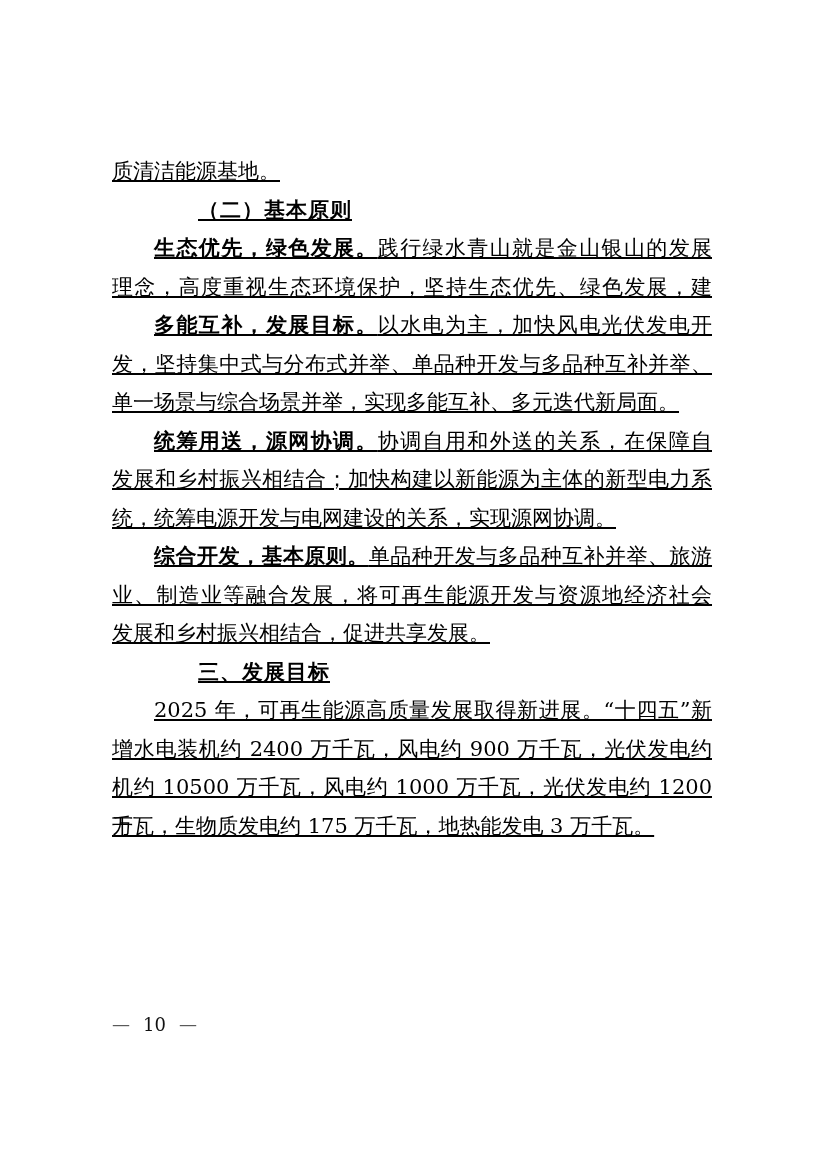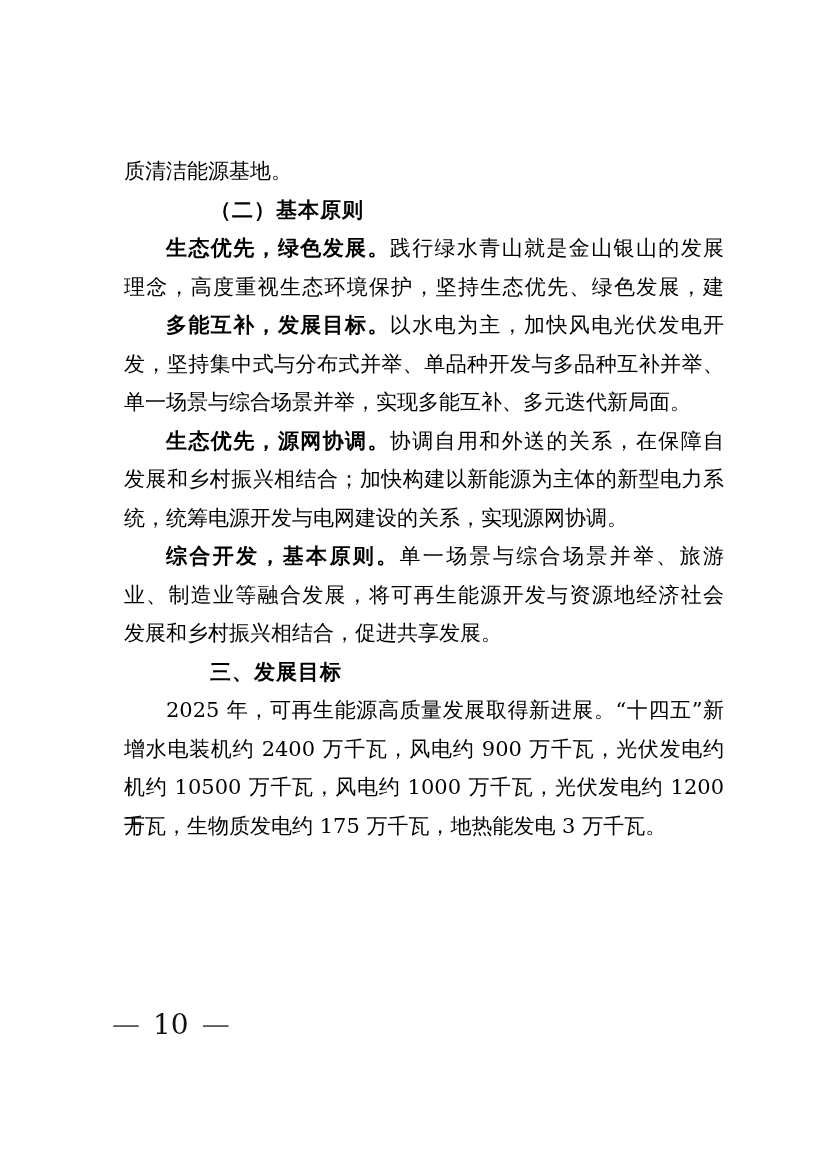--- a/index.html
+++ b/index.html
@@ -11,23 +11,24 @@
     position: relative;
     width: 826px;
     height: 1169px;
     background: #ffffff;
     color: #000000;
     font-family: "DejaVu Serif", "Liberation Serif", serif;
     overflow: hidden;
   }
   .text-block {
     position: absolute;
-    left: 124px;
+    left: 112px;
     top: 152px;
     width: 600px;
+    text-decoration: underline;
   }
   .line {
     font-size: 21px;
     line-height: 38.5px;
     height: 38.5px;
     white-space: normal;
     text-align: left;
   }
   .line.justify {
     text-align: justify;
@@ -41,21 +42,21 @@
   }
   .line.heading .seg-bold {
     font-family: "DejaVu Sans", "Liberation Sans", sans-serif;
     letter-spacing: 1px;
     margin-left: 44px;
   }
   .footer {
     position: absolute;
     left: 112px;
     top: 1011px;
-    font-size: 28px;
+    font-size: 18px;
     line-height: 27px;
     font-family: "DejaVu Serif", "Liberation Serif", serif;
   }
   .footer .dash {
     color: #5a5a5a;
   }
   .footer .page-num {
     color: #111111;
     margin: 0 13px;
   }
@@ -66,24 +67,24 @@
 <div class="page">
 
   <main class="text-block">
       <div class="line"><span class="seg">质清洁能源基地。</span></div>
       <div class="line indent heading"><span class="seg seg-bold">（二）基本原则</span></div>
       <div class="line justify indent"><span class="seg seg-bold">生态优先，绿色发展。</span><span class="seg">践行绿水青山就是金山银山的发展</span></div>
       <div class="line justify"><span class="seg">理念，高度重视生态环境保护，坚持生态优先、绿色发展，建</span></div>
       <div class="line justify indent"><span class="seg seg-bold">多能互补，发展目标。</span><span class="seg">以水电为主，加快风电光伏发电开</span></div>
       <div class="line justify"><span class="seg">发，坚持集中式与分布式并举、单品种开发与多品种互补并举、</span></div>
       <div class="line"><span class="seg">单一场景与综合场景并举，实现多能互补、多元迭代新局面。</span></div>
-      <div class="line justify indent"><span class="seg seg-bold">生态优先，源网协调。</span><span class="seg">协调自用和外送的关系，在保障自</span></div>
+      <div class="line justify indent"><span class="seg seg-bold">统筹用送，源网协调。</span><span class="seg">协调自用和外送的关系，在保障自</span></div>
       <div class="line justify"><span class="seg">发展和乡村振兴相结合；加快构建以新能源为主体的新型电力系</span></div>
       <div class="line"><span class="seg">统，统筹电源开发与电网建设的关系，实现源网协调。</span></div>
-      <div class="line justify indent"><span class="seg seg-bold">综合开发，基本原则。</span><span class="seg">单一场景与综合场景并举、旅游</span></div>
+      <div class="line justify indent"><span class="seg seg-bold">综合开发，基本原则。</span><span class="seg">单品种开发与多品种互补并举、旅游</span></div>
       <div class="line justify"><span class="seg">业、制造业等融合发展，将可再生能源开发与资源地经济社会</span></div>
       <div class="line"><span class="seg">发展和乡村振兴相结合，促进共享发展。</span></div>
       <div class="line indent heading"><span class="seg seg-bold">三、发展目标</span></div>
       <div class="line justify indent"><span class="seg">2025 年，可再生能源高质量发展取得新进展。“十四五”新</span></div>
       <div class="line justify"><span class="seg">增水电装机约 2400 万千瓦，风电约 900 万千瓦，光伏发电约</span></div>
       <div class="line justify"><span class="seg">机约 10500 万千瓦，风电约 1000 万千瓦，光伏发电约 1200 万</span></div>
       <div class="line"><span class="seg">千瓦，生物质发电约 175 万千瓦，地热能发电 3 万千瓦。</span></div>
     </main>
 
   <footer class="footer">

